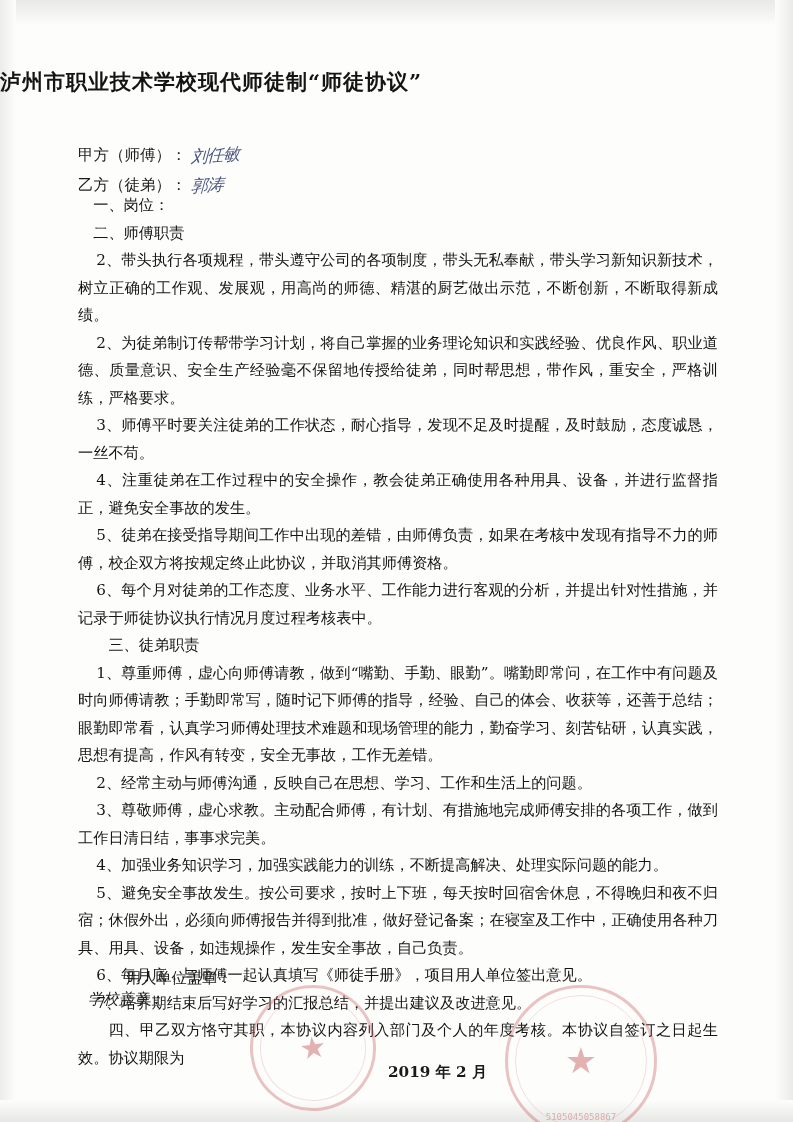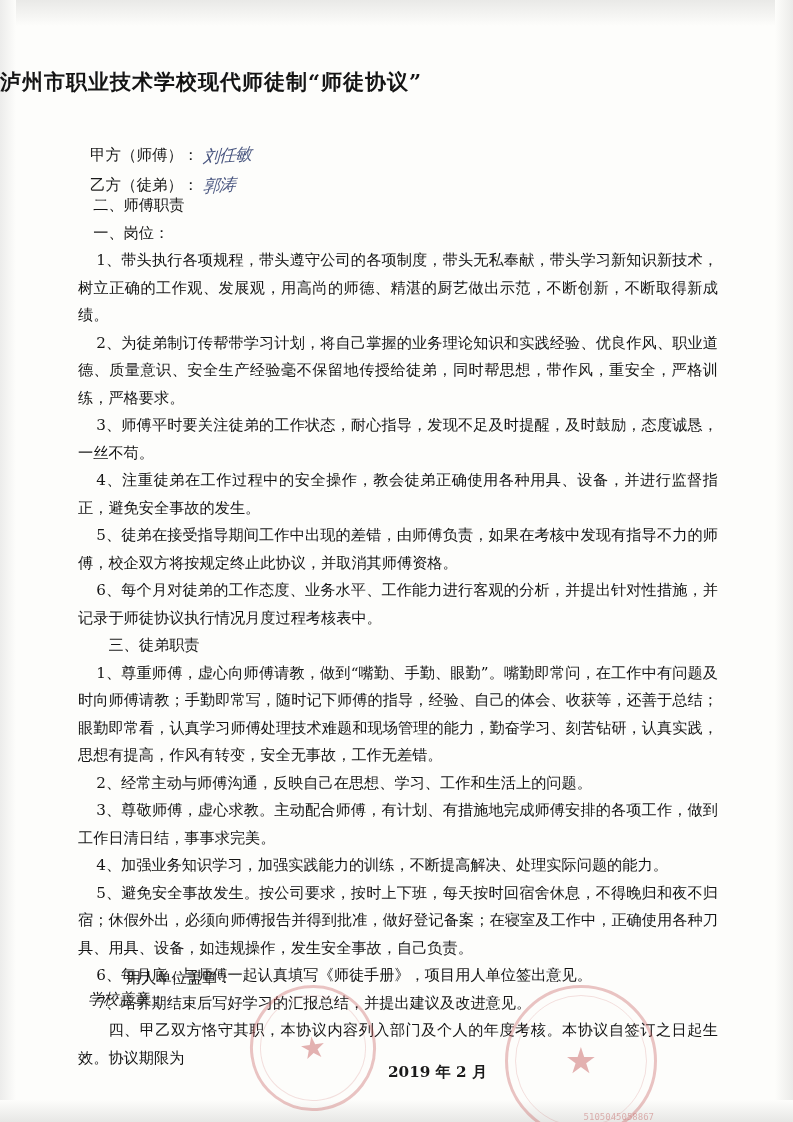--- a/index.html
+++ b/index.html
@@ -69,21 +69,20 @@
     top: 140px;
     left: 78px;
     font-size: 15.5px;
     line-height: 30px;
     font-family: "DejaVu Serif", "Liberation Serif", serif;
   }
   .party-row {
     display: flex;
     align-items: center;
     height: 30px;
-    margin-left: 12px;
   }
   .party-label { white-space: nowrap; }
   .handwrite {
     font-family: "DejaVu Serif", "Liberation Serif", serif;
     font-style: italic;
     font-size: 17px;
     color: #2b3a6b;
     transform: rotate(-4deg) skewX(-6deg);
     margin-left: 4px;
     opacity: .85;
@@ -153,21 +152,21 @@
     font-size: 30px;
     color: rgba(190, 70, 70, .55);
     line-height: 1;
   }
   .stamp-right .stamp-star { font-size: 36px; }
   .stamp-bottom-num {
     position: absolute;
     bottom: 12px;
     left: 0;
     width: 100%;
-    text-align: right;
+    text-align: center;
     font-size: 9px;
     color: rgba(185, 65, 65, .5);
     font-family: "DejaVu Sans Mono", monospace;
   }
   .stamp-ring2 {
     position: absolute;
     inset: 7px;
     border-radius: 50%;
     border: 1px solid rgba(190, 70, 70, .22);
   }
@@ -193,24 +192,24 @@
       </div>
       <div class="party-row">
         <span class="party-label">乙方（徒弟）：</span>
         <span class="handwrite">郭涛</span>
       </div>
     </div>
 
     <div class="body-text">
 
 
+      <p class="sec-head">一、岗位：</p>
+
       <p class="sec-head">二、师傅职责</p>
-
-      <p class="sec-head">一、岗位：</p>
-      <p class="item">1、带头执行各项规程，带头遵守公司的各项制度，带头无私奉献，带头学习新知识新技术，树立正确的工作观、发展观，用高尚的师德、精湛的厨艺做出示范，不断创新，不断取得新成绩。</p>
+      <p class="item">2、带头执行各项规程，带头遵守公司的各项制度，带头无私奉献，带头学习新知识新技术，树立正确的工作观、发展观，用高尚的师德、精湛的厨艺做出示范，不断创新，不断取得新成绩。</p>
       <p class="item">2、为徒弟制订传帮带学习计划，将自己掌握的业务理论知识和实践经验、优良作风、职业道德、质量意识、安全生产经验毫不保留地传授给徒弟，同时帮思想，带作风，重安全，严格训练，严格要求。</p>
       <p class="item">3、师傅平时要关注徒弟的工作状态，耐心指导，发现不足及时提醒，及时鼓励，态度诚恳，一丝不苟。</p>
       <p class="item">4、注重徒弟在工作过程中的安全操作，教会徒弟正确使用各种用具、设备，并进行监督指正，避免安全事故的发生。</p>
       <p class="item">5、徒弟在接受指导期间工作中出现的差错，由师傅负责，如果在考核中发现有指导不力的师傅，校企双方将按规定终止此协议，并取消其师傅资格。</p>
       <p class="item">6、每个月对徒弟的工作态度、业务水平、工作能力进行客观的分析，并提出针对性措施，并记录于师徒协议执行情况月度过程考核表中。</p>
 
       <p class="sec-head-2">三、徒弟职责</p>
       <p class="item">1、尊重师傅，虚心向师傅请教，做到“嘴勤、手勤、眼勤”。嘴勤即常问，在工作中有问题及时向师傅请教；手勤即常写，随时记下师傅的指导，经验、自己的体会、收获等，还善于总结；眼勤即常看，认真学习师傅处理技术难题和现场管理的能力，勤奋学习、刻苦钻研，认真实践，思想有提高，作风有转变，安全无事故，工作无差错。</p>
       <p class="item">2、经常主动与师傅沟通，反映自己在思想、学习、工作和生活上的问题。</p>
       <p class="item">3、尊敬师傅，虚心求教。主动配合师傅，有计划、有措施地完成师傅安排的各项工作，做到工作日清日结，事事求完美。</p>

